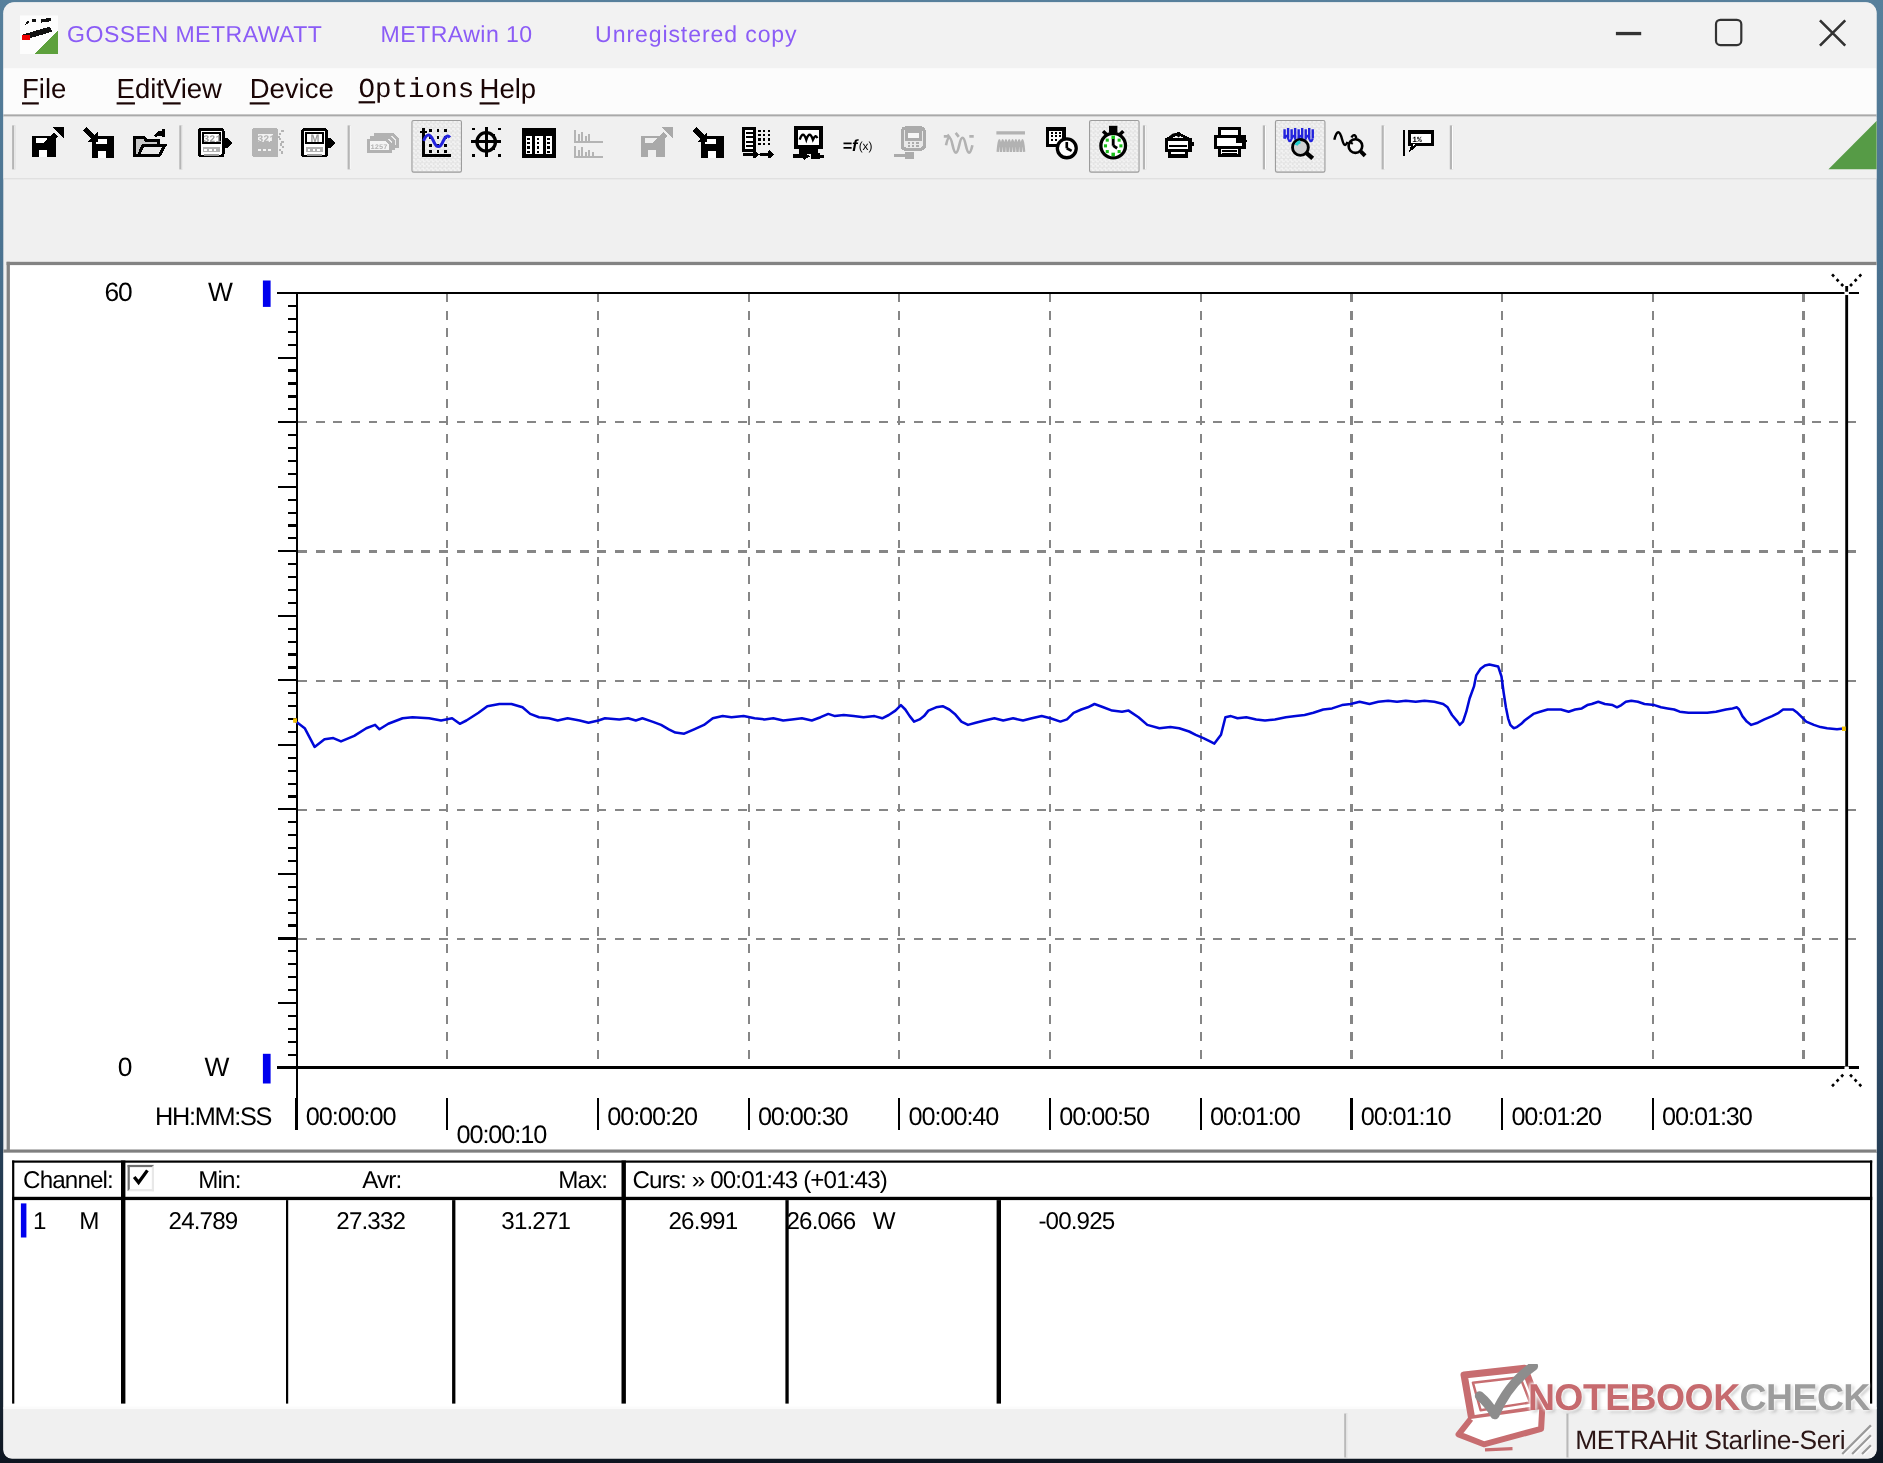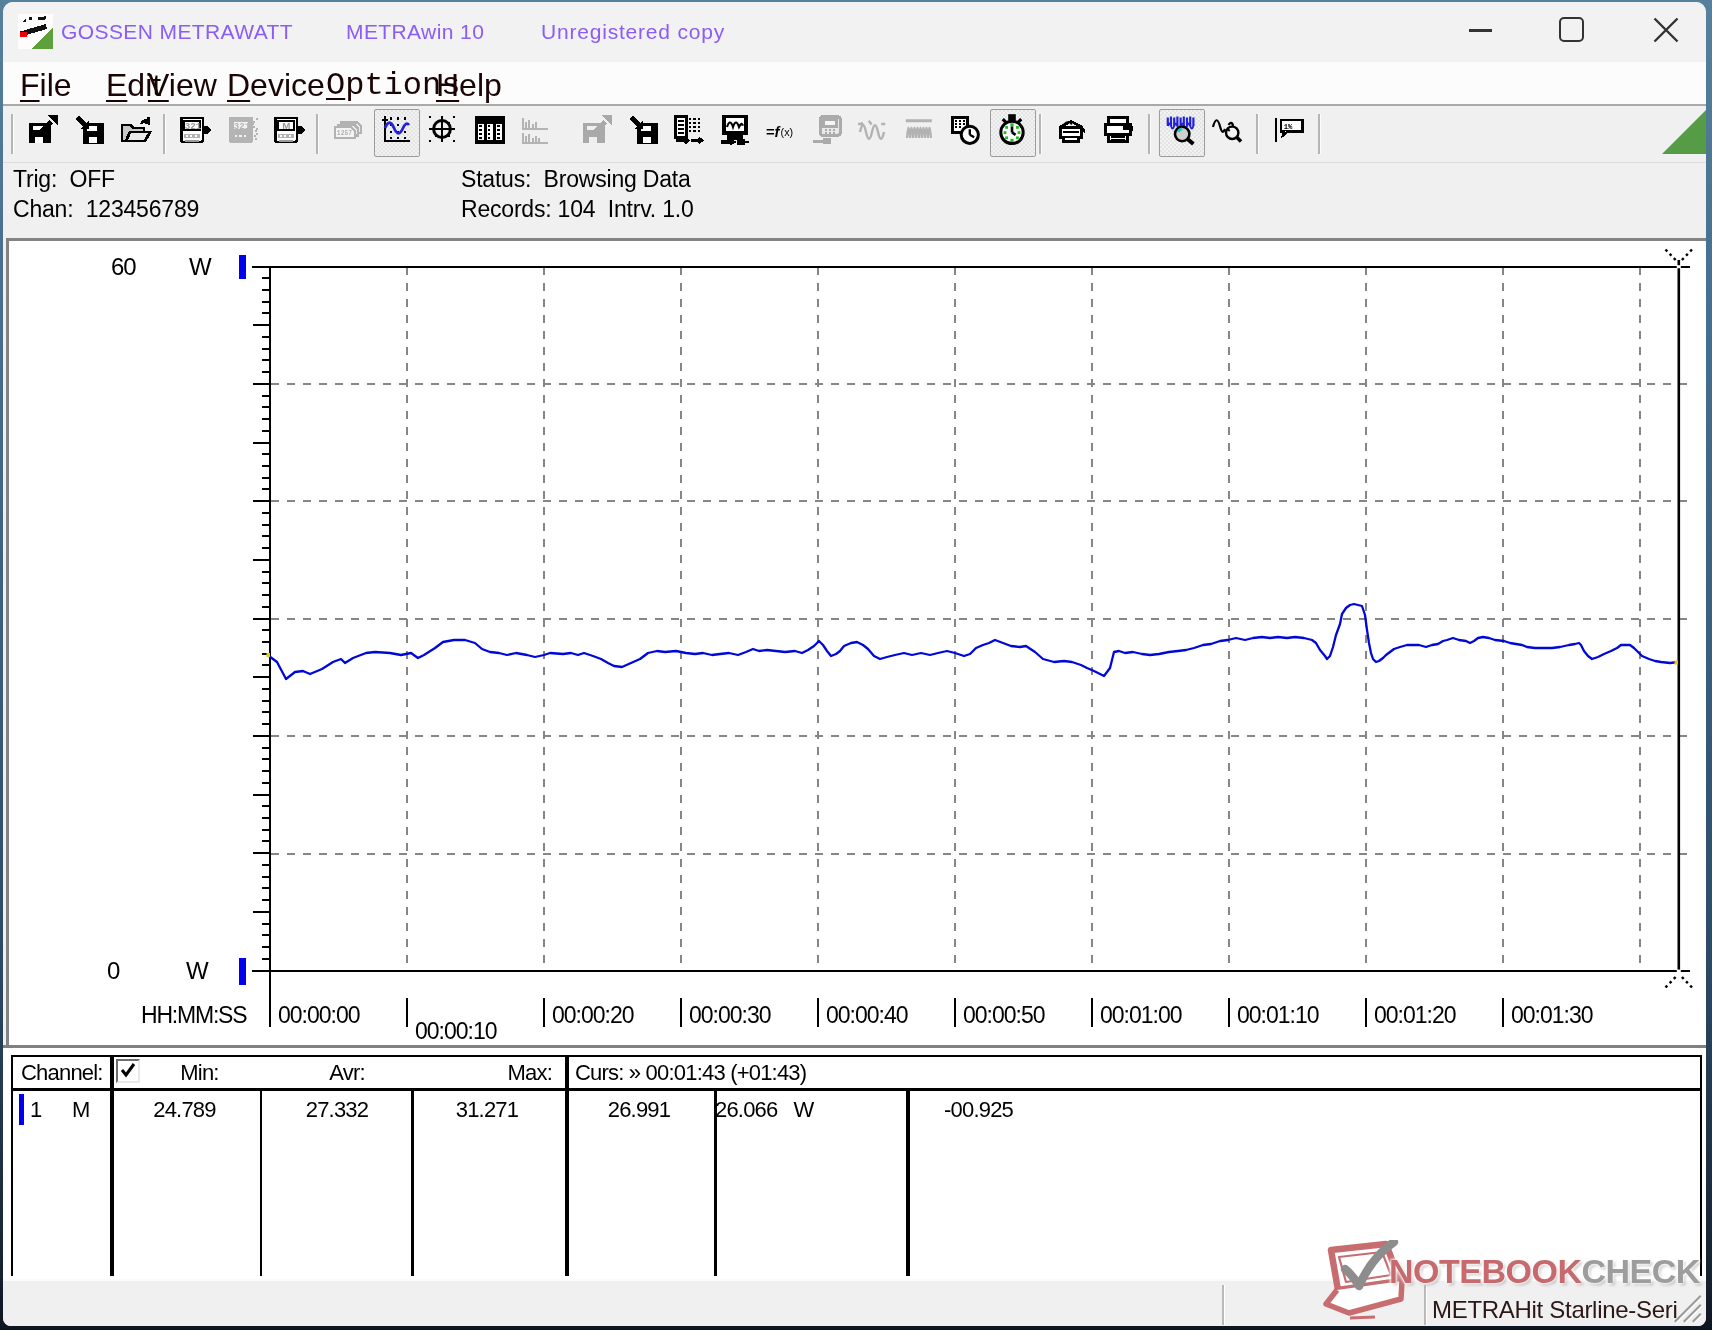--- a/index.html
+++ b/index.html
@@ -2,21 +2,21 @@
 <html><head><meta charset="utf-8"><style>
 html,body{margin:0;padding:0;width:1712px;height:1330px;overflow:hidden;}
 body{background:linear-gradient(180deg,#57809c 0%,#4a7290 18%,#3c617f 45%,#2c4a66 72%,#16222f 96%,#0d1520 100%);
  font-family:"Liberation Sans",sans-serif;position:relative;}
 .abs{position:absolute;}
 #win{position:absolute;left:3px;top:2px;width:1703px;height:1324px;background:#f0f0f0;
  border-radius:10px 10px 8px 8px;overflow:hidden;}
 #titlebar{position:absolute;left:0;top:0;width:100%;height:60px;background:#f2f2f2;}
 #titlebar .t{position:absolute;top:18px;font-size:21px;color:#8b5cf6;letter-spacing:0.4px;white-space:pre;}
 #menubar{position:absolute;left:0;top:60px;width:100%;height:42px;background:#fcfcfc;}
-#menubar .m{position:absolute;top:5px;font-size:32px;color:#1a0505;white-space:pre;}
+#menubar .m{position:absolute;top:5px;font-size:25px;color:#1a0505;white-space:pre;}
 #menubar .m u{text-decoration-thickness:2px;text-underline-offset:4px;}
 #mline{position:absolute;left:0;top:102px;width:100%;height:2px;background:#a9a9a9;}
 #toolbar{position:absolute;left:0;top:104px;width:100%;height:56px;background:#f0f0f0;}
 .tsep{position:absolute;top:8px;width:2px;height:40px;background:#b5b5b5;border-right:1px solid #fdfdfd;}
 .tbtn{position:absolute;top:3px;width:44px;height:46px;}
 .tbtn svg{position:absolute;left:6px;top:5px;}
 .tbtn.pressed{border:1px solid #9c9c9c;border-radius:2px;background:#e9e9e9;
  background-image:repeating-conic-gradient(#f2f2f2 0% 25%, #e4e4e4 0% 50%);background-size:4px 4px;}
 .tbtn.pressed svg{left:5px;top:4px;}
 #tline{position:absolute;left:0;top:160px;width:100%;height:1px;background:#dcdcdc;}
@@ -431,26 +431,20 @@
             <path d="M5.6 8.6 L4.8 11 L7.6 8.6" stroke-width="1" fill="#fff"></path>
           </g>
         </svg>
       </div>
     <div class="tsep" style="left:1315px;"></div>
     <svg class="abs" style="left:1659px;top:3px" width="45" height="45" viewBox="0 0 45 45">
         <polygon points="45,0 45,45 0,45" fill="#569b46"></polygon>
       </svg>
   </div>
   <div id="tline"></div>
-  <div id="statusarea">
-    <div class="stxt" style="left:10px;top:3px;">Trig:  OFF</div>
-    <div class="stxt" style="left:10px;top:33px;">Chan:  123456789</div>
-    <div class="stxt" style="left:458px;top:3px;">Status:  Browsing Data</div>
-    <div class="stxt" style="left:458px;top:33px;">Records: 104  Intrv. 1.0</div>
-  </div>
   <div id="chartpanel"></div>
   <div id="btable">
     <div class="bg1"></div>
       <div class="bg2"></div>
 
     <div class="tline" style="left:8px;top:10px;width:2px;height:221px;"></div>
     <div class="tline" style="left:8px;top:10px;width:1691px;height:2px;"></div>
     <div class="tline" style="left:1697px;top:10px;width:2px;height:221px;"></div>
 
     <div class="tline" style="left:8px;top:43px;width:1691px;height:3px;"></div>
@@ -491,21 +485,21 @@
       <g stroke="#9a9a9a" stroke-width="2.6" fill="none">
         <path d="M32 6 L6 32 M32 15 L15 32 M32 24 L24 32"></path>
       </g>
       <g stroke="#fdfdfd" stroke-width="1.4" fill="none">
         <path d="M33 7 L7 33 M33 16 L16 33 M33 25 L25 33"></path>
       </g>
     </svg>
   </div>
 </div>
 <div id="chartlabels">
-  <div class="clab" style="left:95px;top:253px;margin-left:16px;">60</div>
+  <div class="clab" style="left:95px;top:253px;">60</div>
   <div class="clab" style="left:189px;top:253px;">W</div>
   <div class="clab" style="left:107px;top:957px;">0</div>
   <div class="clab" style="left:186px;top:957px;">W</div>
   <div class="bluebar" style="left:239px;top:255px;height:24px;"></div>
   <div class="bluebar" style="left:239px;top:958px;height:27px;"></div>
   <div class="xlab" style="left:141px;top:1002px;letter-spacing:-1.2px;">HH:MM:SS</div>
   <div class="xlab" style="left:278px;top:1002px;">00:00:00</div>
   <div class="xlab" style="left:415px;top:1002px;margin-top:16px;">00:00:10</div>
   <div class="xlab" style="left:552px;top:1002px;">00:00:20</div>
   <div class="xlab" style="left:689px;top:1002px;">00:00:30</div>

